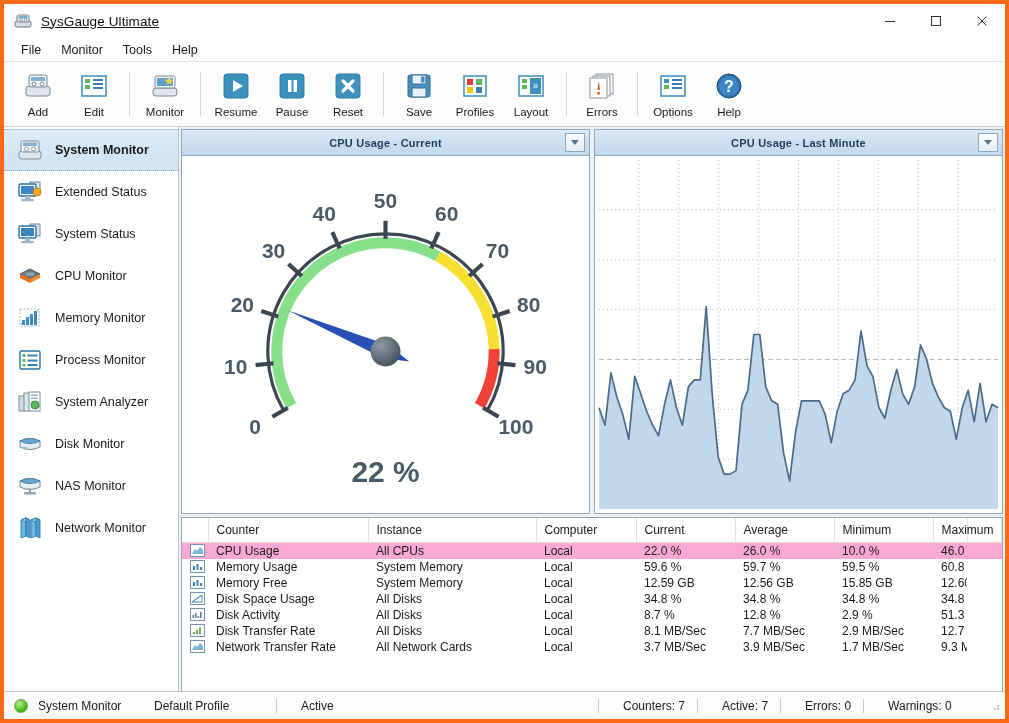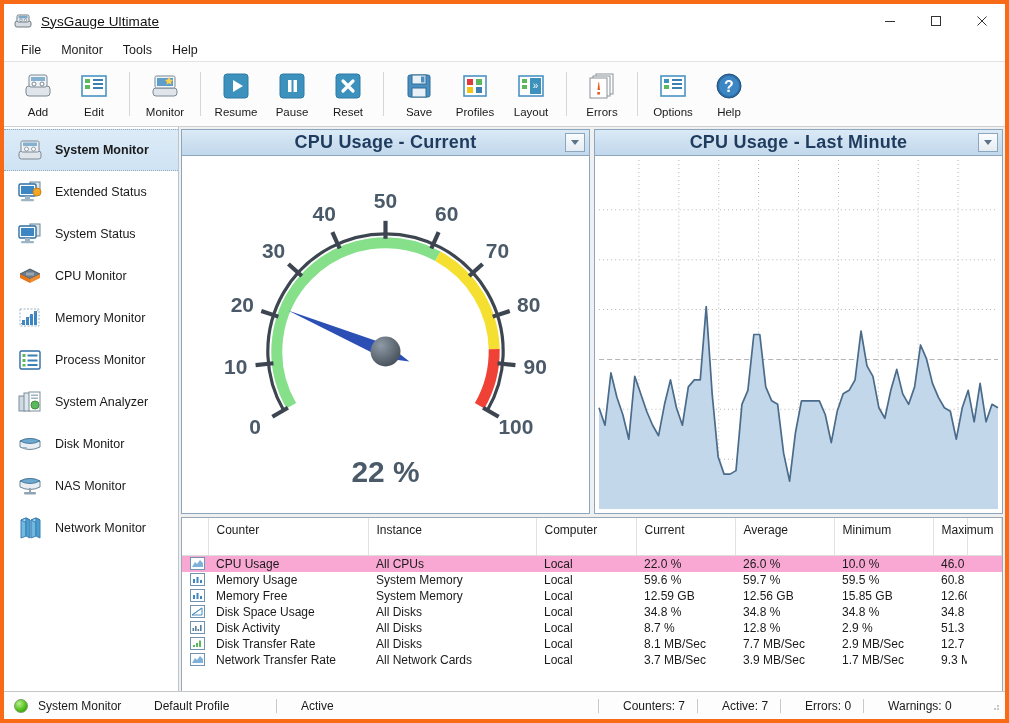--- a/index.html
+++ b/index.html
@@ -138,21 +138,21 @@
     height: 26px;
     flex: 0 0 26px;
     background: linear-gradient(to bottom,#dbeaf7 0%,#cde0f0 50%,#c2d8ec 100%);
     border-bottom: 1px solid #8ba6bd;
     display: flex;
     align-items: center;
     justify-content: center;
     position: relative;
   }
   .panel-title {
-    font-size: 18px;
+    font-size: 11px;
     font-weight: bold;
     color: #1f3c5e;
     letter-spacing: .2px;
   }
   .panel-drop {
     position: absolute;
     right: 4px; top: 3px;
     width: 20px; height: 19px;
     background: linear-gradient(to bottom,#fbfcfd,#e4ecf3);
     border: 1px solid #8ba6bd;
@@ -176,21 +176,21 @@
     display: flex;
     flex-direction: column;
     min-height: 0;
     overflow: hidden;
   }
   table.grid { width: 100%; border-collapse: collapse; table-layout: fixed; }
   table.grid th {
     font-weight: normal;
     font-size: 12px;
     text-align: left;
-    padding: 5px 0 18px 8px;
+    padding: 5px 0 5px 8px;
     background: #ffffff;
     border-right: 1px solid #e2e2e2;
     border-bottom: 1px solid #dcdcdc;
     color: #1a1a1a;
   }
   table.grid td {
     font-size: 12px;
     padding: 1px 0 1px 8px;
     height: 16px;
     color: #1a1a1a;

